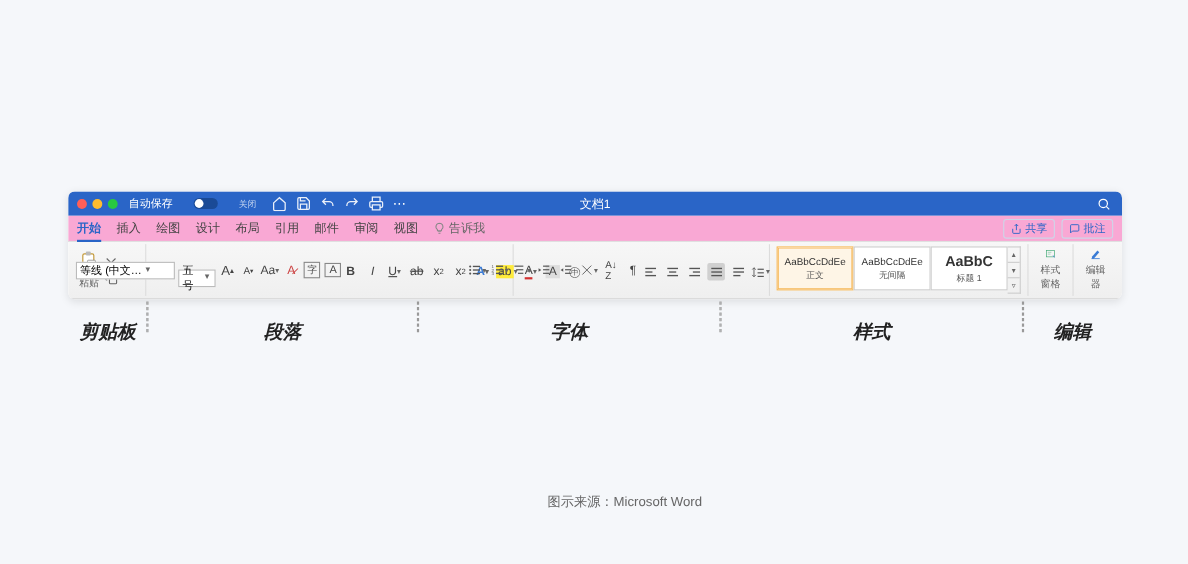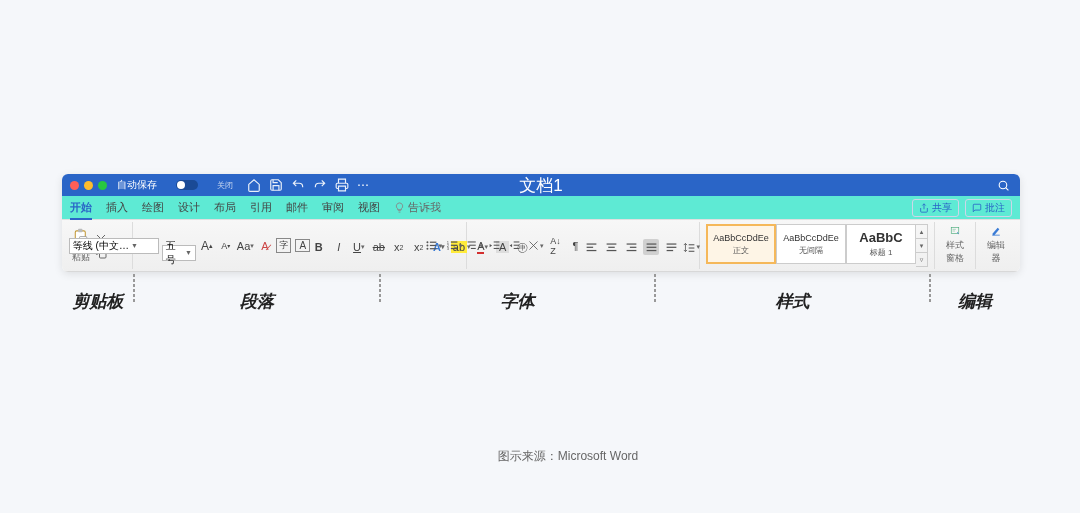--- a/index.html
+++ b/index.html
@@ -34,26 +34,26 @@
 .dot { width: 9px; height: 9px; border-radius: 50%; }
 .dot.r { background: #ff5f57; }
 .dot.y { background: #febc2e; }
 .dot.g { background: #28c840; }
 .tb-left { display: flex; align-items: center; gap: 8px; margin-left: 10px; font-size: 10px; }
 .autosave { display: flex; align-items: center; gap: 19px; }
 .toggle { width: 22px; height: 10px; background: #1a4a96; border-radius: 5px; position: relative; }
 .toggle::after { content:''; position:absolute; width:8px; height:8px; background:#fff; border-radius:50%; top:1px; left:1px; }
 .tb-icons { display: flex; gap: 8px; margin-left: 6px; }
 .tb-icon { width: 14px; height: 14px; opacity: 0.9; }
-.doc-title { position: absolute; left: 50%; transform: translateX(-50%); font-size: 17px; text-align: right; }
+.doc-title { position: absolute; left: 50%; transform: translateX(-50%); font-size: 11px; text-align: right; }
 .search-ico { position: absolute; right: 10px; width: 13px; height: 13px; }
 
 .tabbar {
   height: 24px;
-  background: #5eead4;
+  background: #f9a8d4;
   border-bottom: 1px solid #e0e0e0;
   display: flex;
   align-items: center;
   padding: 0 8px;
   gap: 14px;
   font-size: 11px;
   color: #444;
 }
 .tab { cursor: pointer; }
 .tab.active { color: #2a65c7; border-bottom: 2px solid #2a65c7; padding-bottom: 3px; margin-bottom: -5px; font-weight: 600; }

